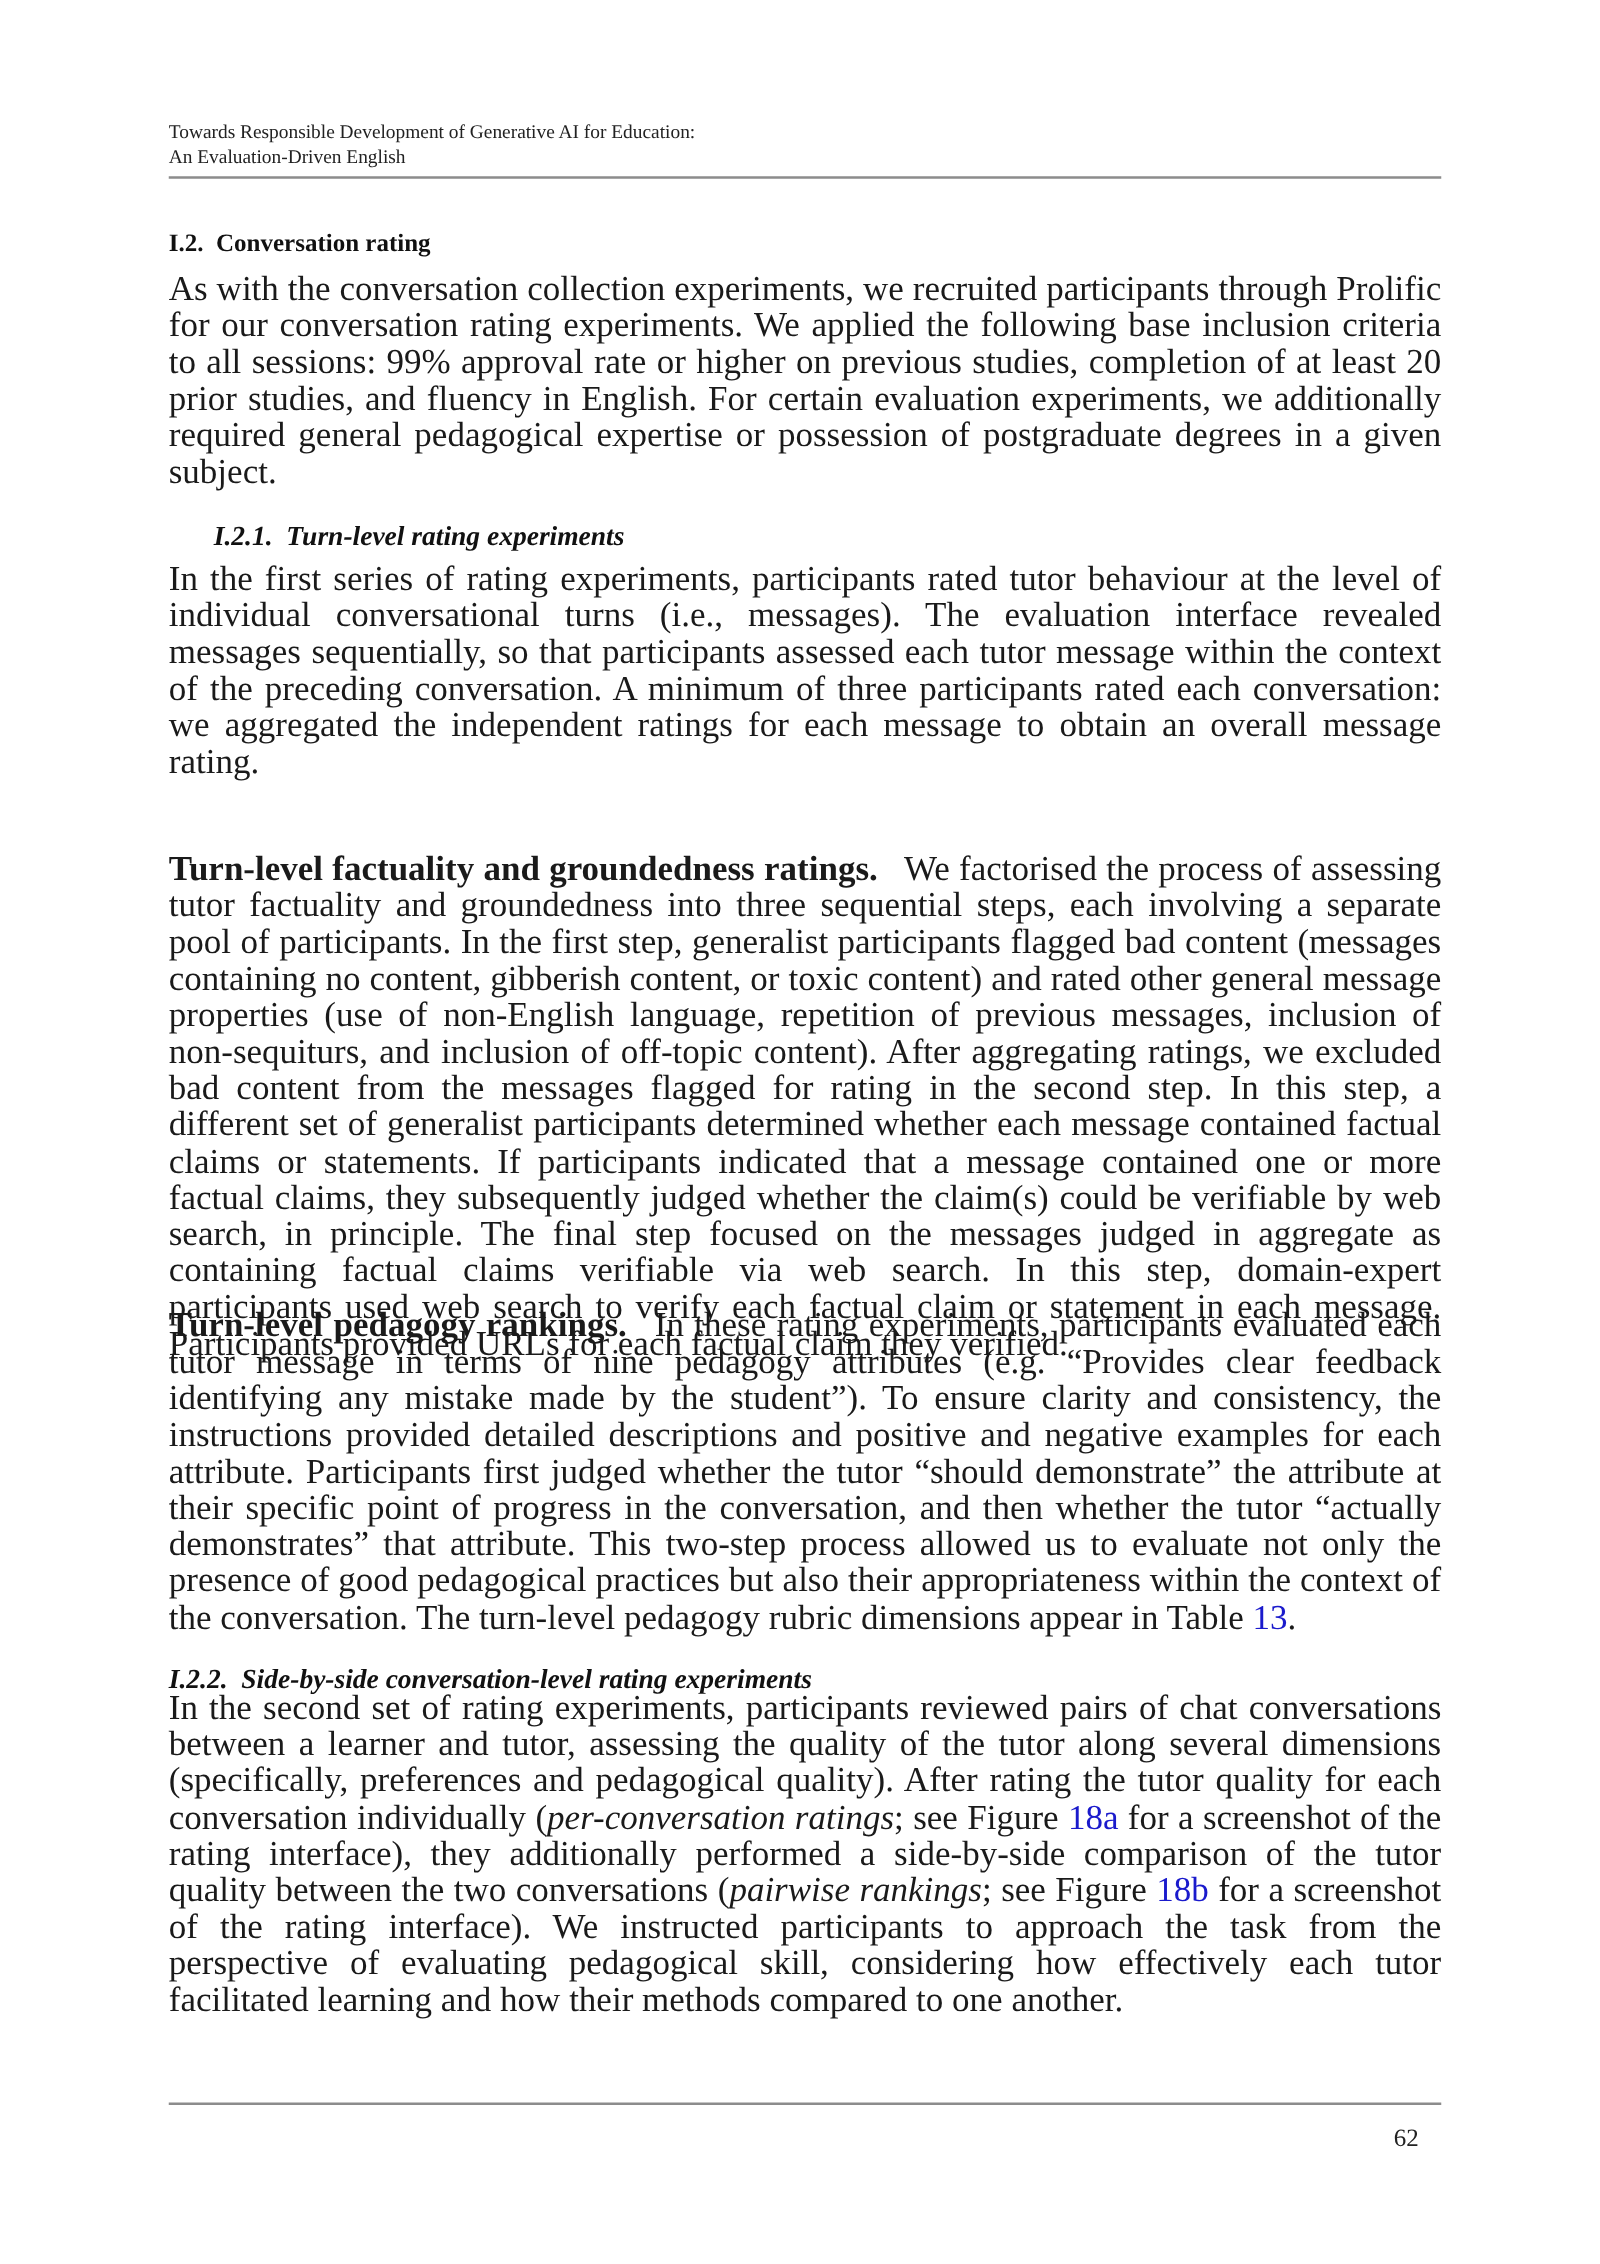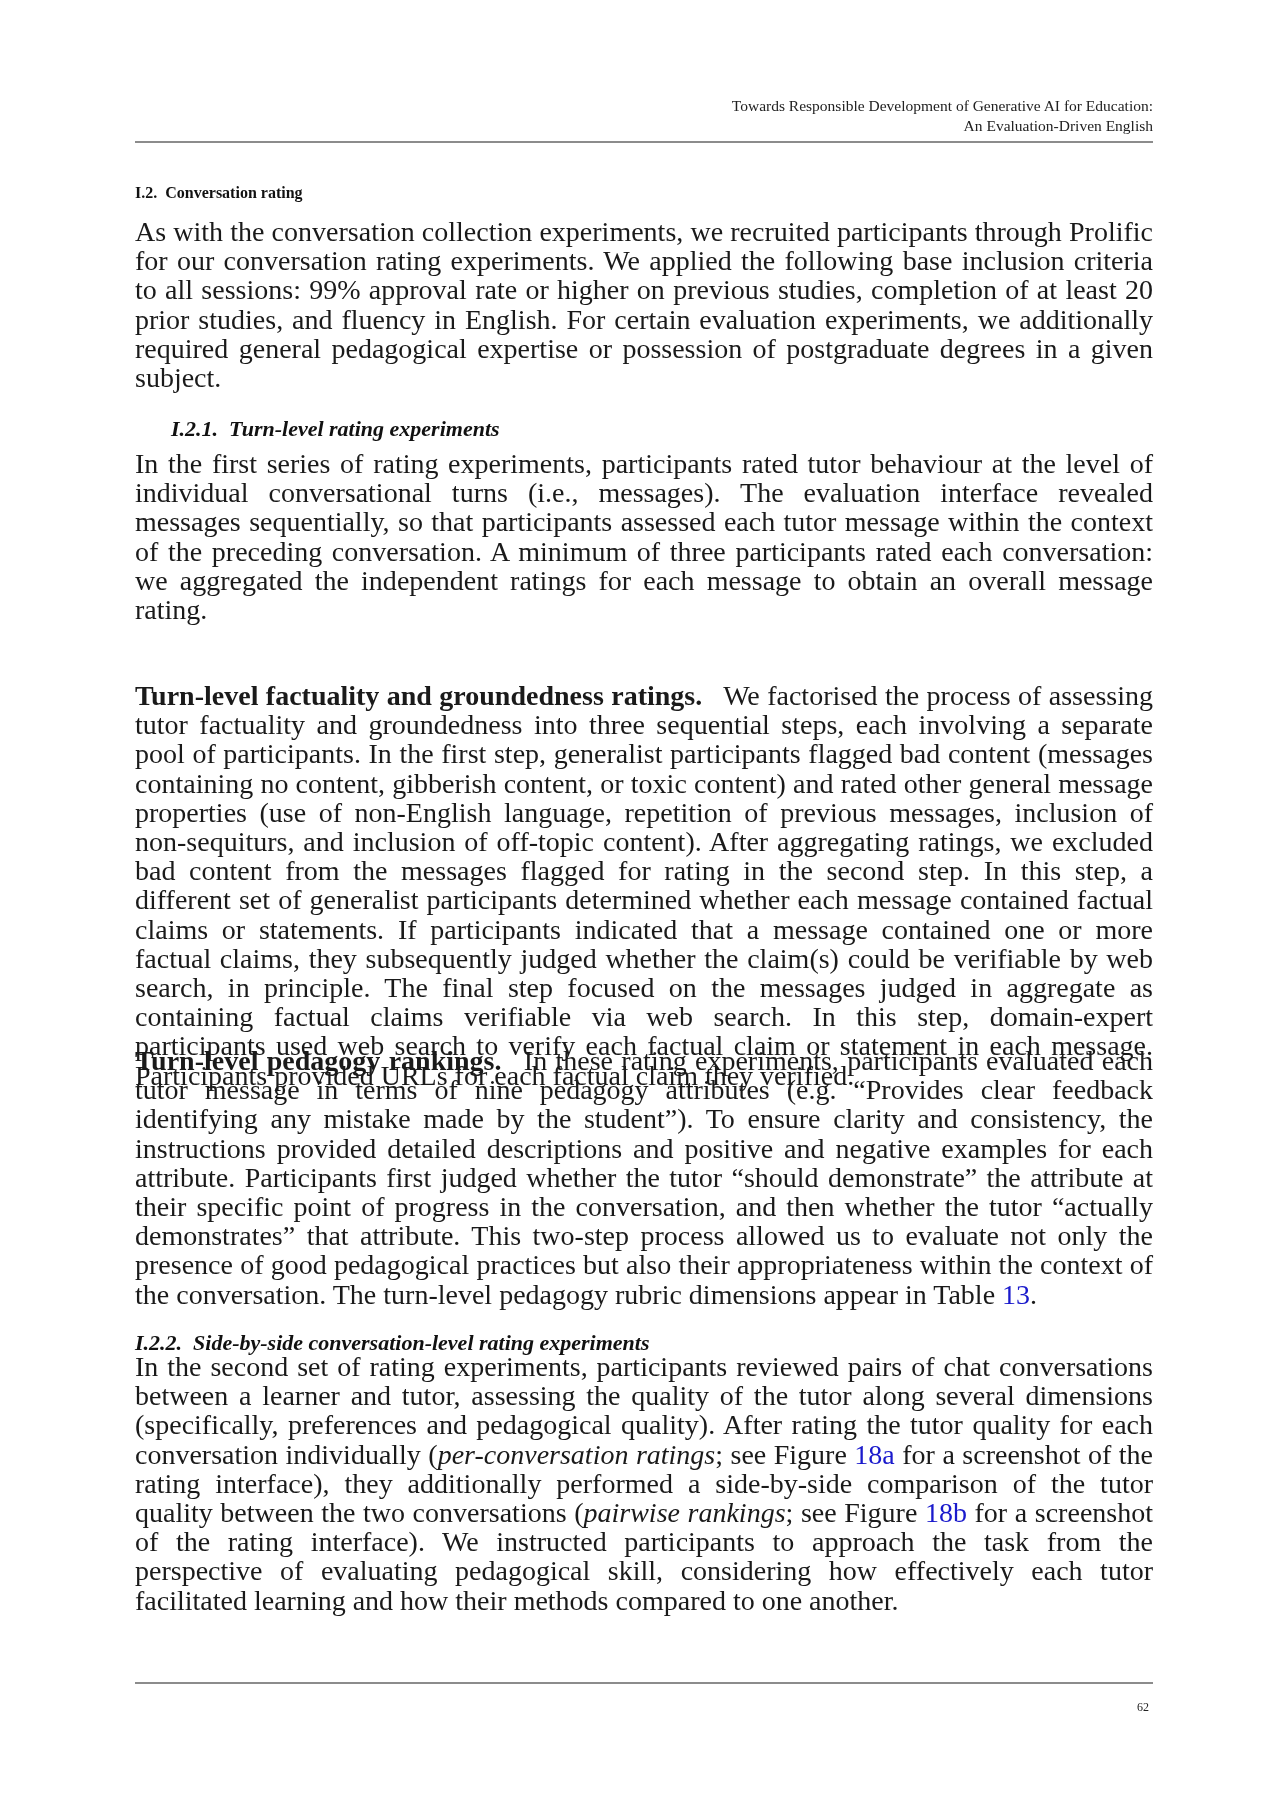--- a/index.html
+++ b/index.html
@@ -1,27 +1,27 @@
 <!DOCTYPE html>
 <html><head>
 <meta charset="utf-8">
 <style>
   html, body { margin: 0; padding: 0; background: #ffffff; }
   body { width: 1280px; height: 1811px; position: relative; font-family: "DejaVu Serif", "Liberation Serif", serif; color: #1a1a1a; }
   .page { position: absolute; left: 135px; width: 1018px; top: 0; }
-  .running-header { position: absolute; top: 96px; left: 0; width: 1018px; text-align: right; font-family: "Liberation Serif", serif; font-size: 15.5px; line-height: 20px; color: #222; }
+  .running-header { position: absolute; top: 96px; left: 0; width: 1018px; text-align: left; font-family: "Liberation Serif", serif; font-size: 15.5px; line-height: 20px; color: #222; }
   .header-rule { position: absolute; top: 141px; left: 0; width: 1018px; height: 2px; background: #8c8c8c; }
-  .section-title { position: absolute; left: 0; font-family: "Liberation Serif", serif; font-weight: bold; font-size: 16px; color: #111; }
+  .section-title { position: absolute; left: 0; font-family: "Liberation Serif", serif; font-weight: bold; font-size: 20px; color: #111; }
   .subsection-title { position: absolute; left: 0; font-family: "Liberation Serif", serif; font-weight: bold; font-style: italic; font-size: 22px; color: #111; }
   .para { position: absolute; left: 0; width: 1018px; font-family: Liberation Serif, serif; font-size: 28px; line-height: 29.2px; text-align: justify; color: #1a1a1a; }
   .run-in { font-weight: bold; margin-right: 14px; }
   .link { color: #1a1acc; }
   em { font-style: italic; }
   .footer-rule { position: absolute; top: 1682px; left: 0; width: 1018px; height: 2px; background: #8c8c8c; }
-  .page-number { position: absolute; top: 1700px; right: 4px; font-family: "Liberation Serif", serif; font-size: 12px; color: #222; }
+  .page-number { position: absolute; top: 1700px; right: 18px; font-family: "Liberation Serif", serif; font-size: 20px; color: #222; }
 </style>
 </head>
 <body>
 
 <div class="page">
 
   <div class="running-header">
     <div>Towards Responsible Development of Generative AI for Education:</div>
     <div>An Evaluation-Driven English</div>
   </div>

